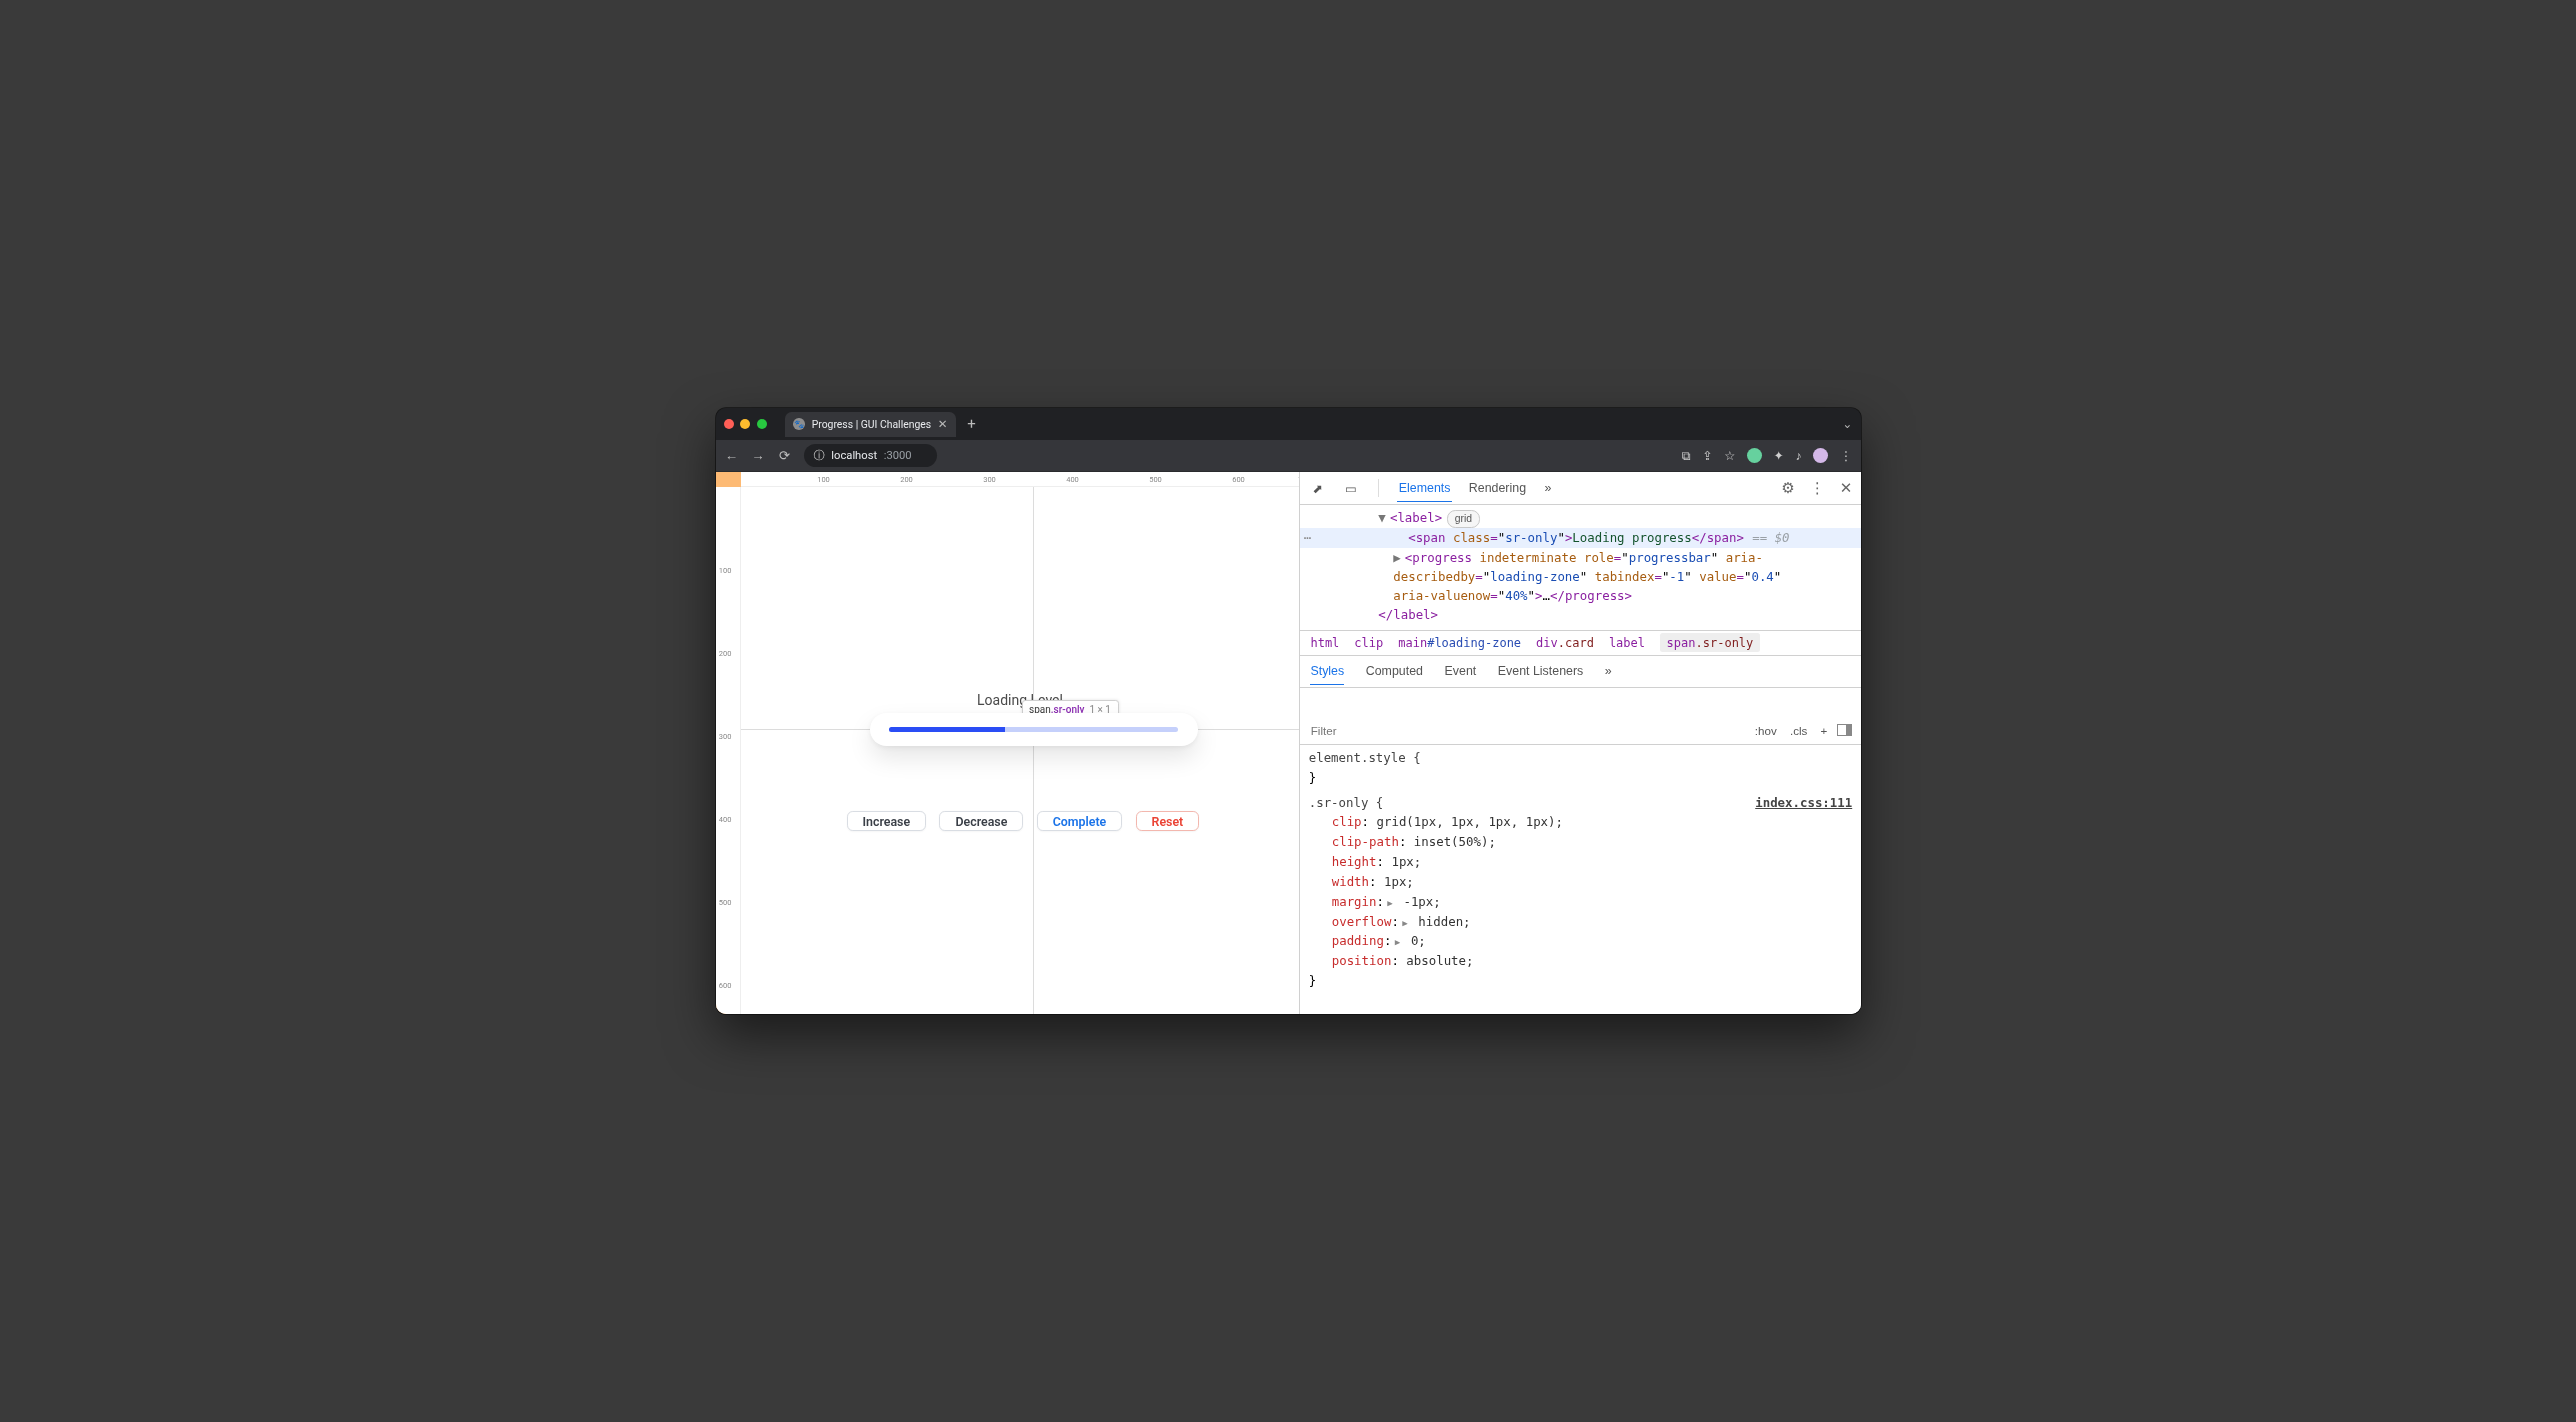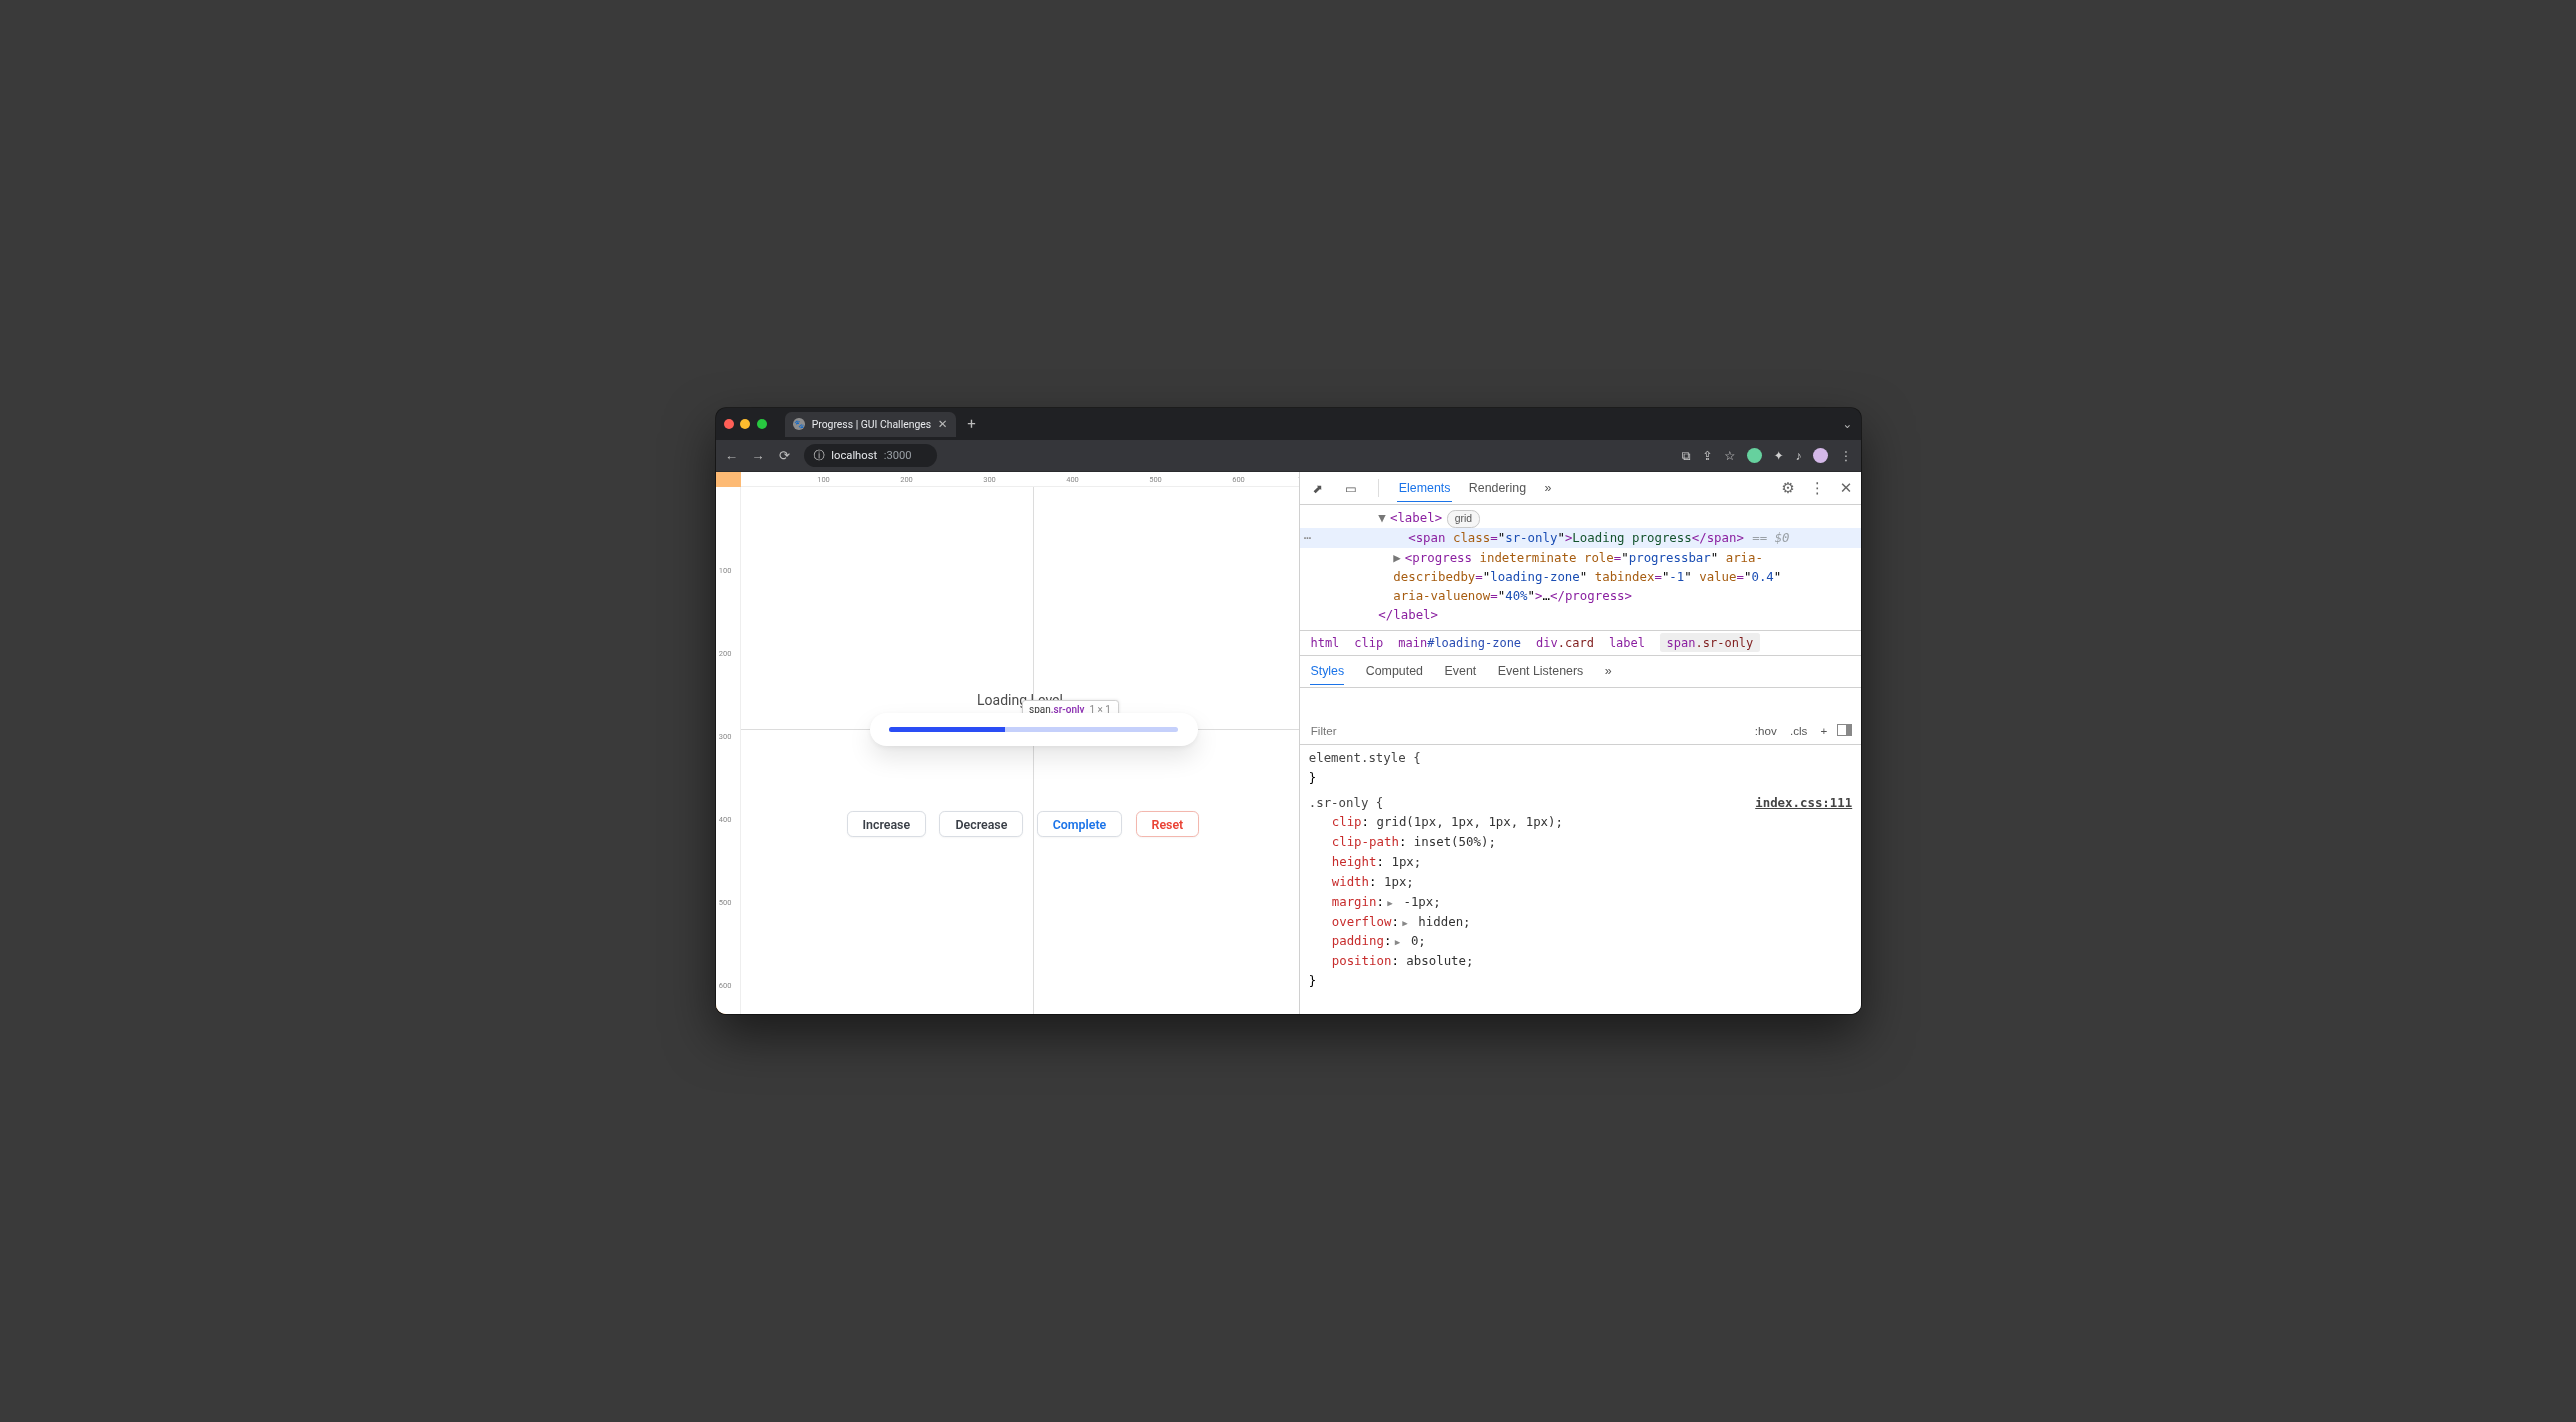--- a/index.html
+++ b/index.html
@@ -141,21 +141,21 @@
   }
   .progress-track {
     width:88%; height:5px; background:#c5d0fb; border-radius:2.5px; overflow:hidden;
   }
   .progress-fill { width:40%; height:100%; background:#2a4df5; }
   .btnrow {
     position:absolute; top:324px; left:106px; display:flex; gap:13.3px;
   }
   .btn {
     background:#fff; border:0.8px solid #d9dde3; border-radius:5.8px;
-    height:26px; padding:0 15px; font-size:12.4px; font-weight:600;
+    height:20px; padding:0 15px; font-size:12.4px; font-weight:600;
     color:#3a3f47; box-shadow:0 0.8px 1.7px rgba(0,0,0,.04);
     display:flex; align-items:center;
   }
   .btn.primary { color:#1a73e8; }
   .btn.danger { color:#ea4335; border-color:#f3b7ae; }
   
   .devtools {
     flex:1;
     min-width:0;
     background:#fff;

